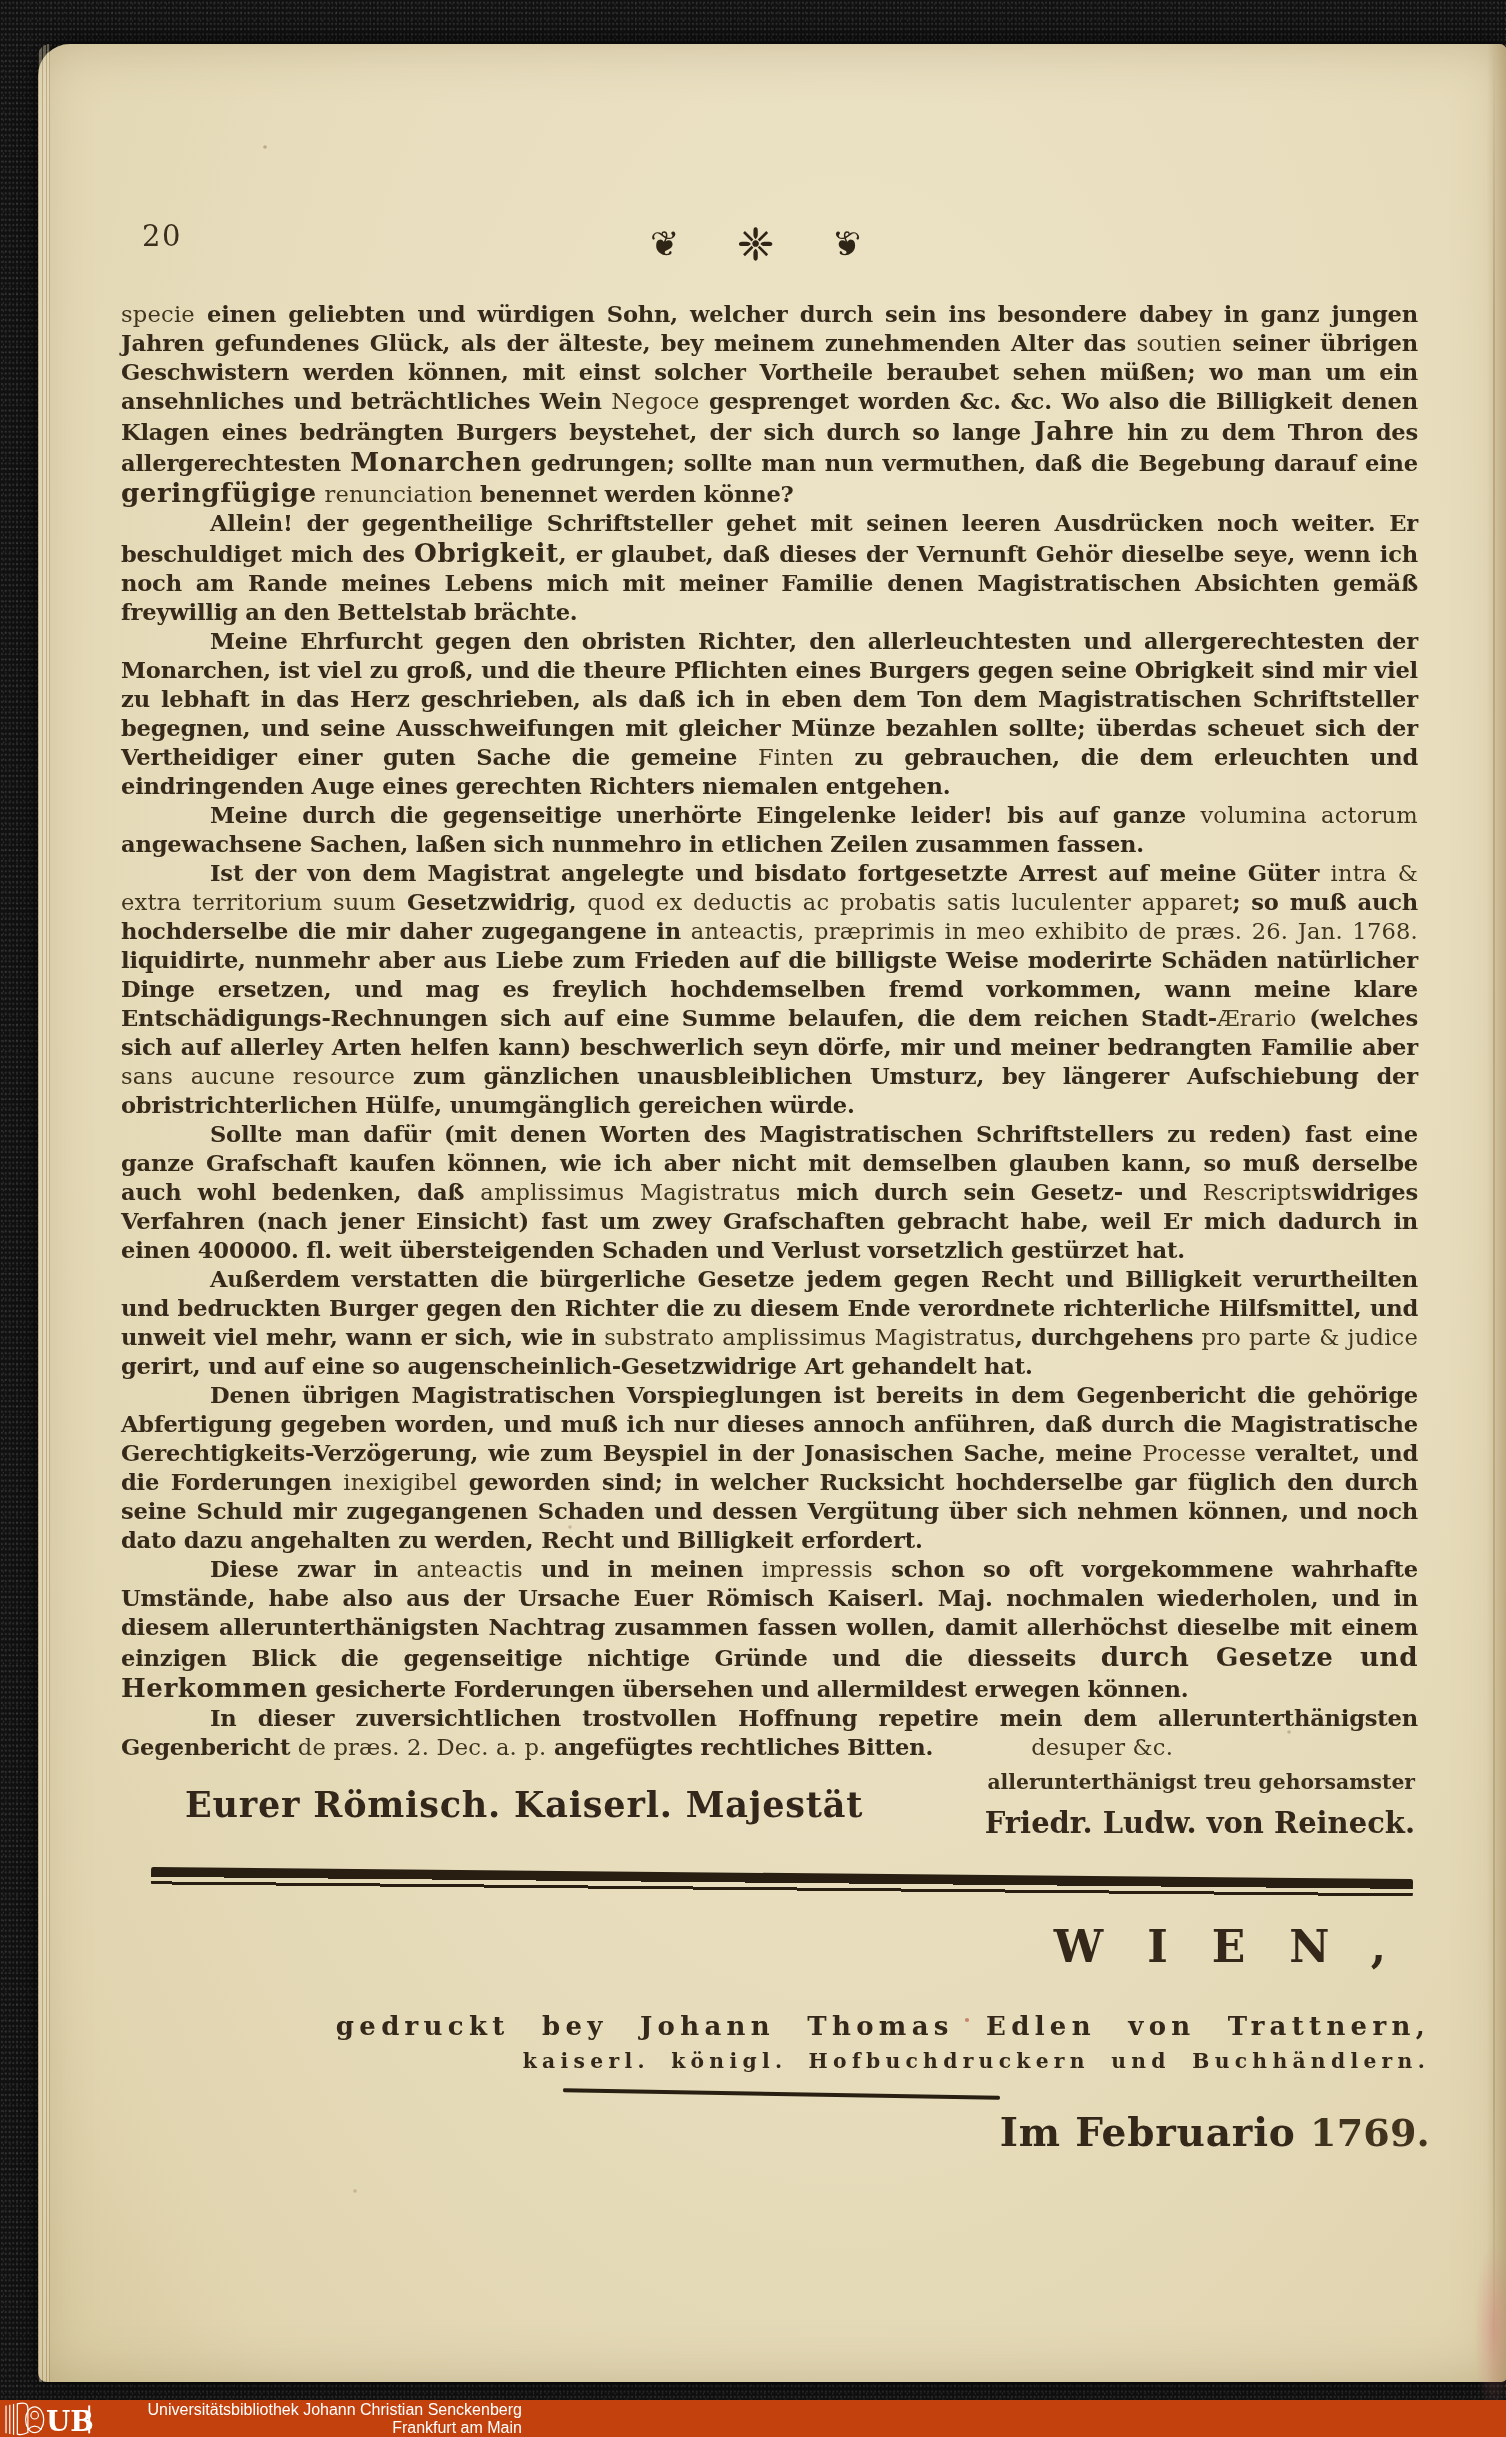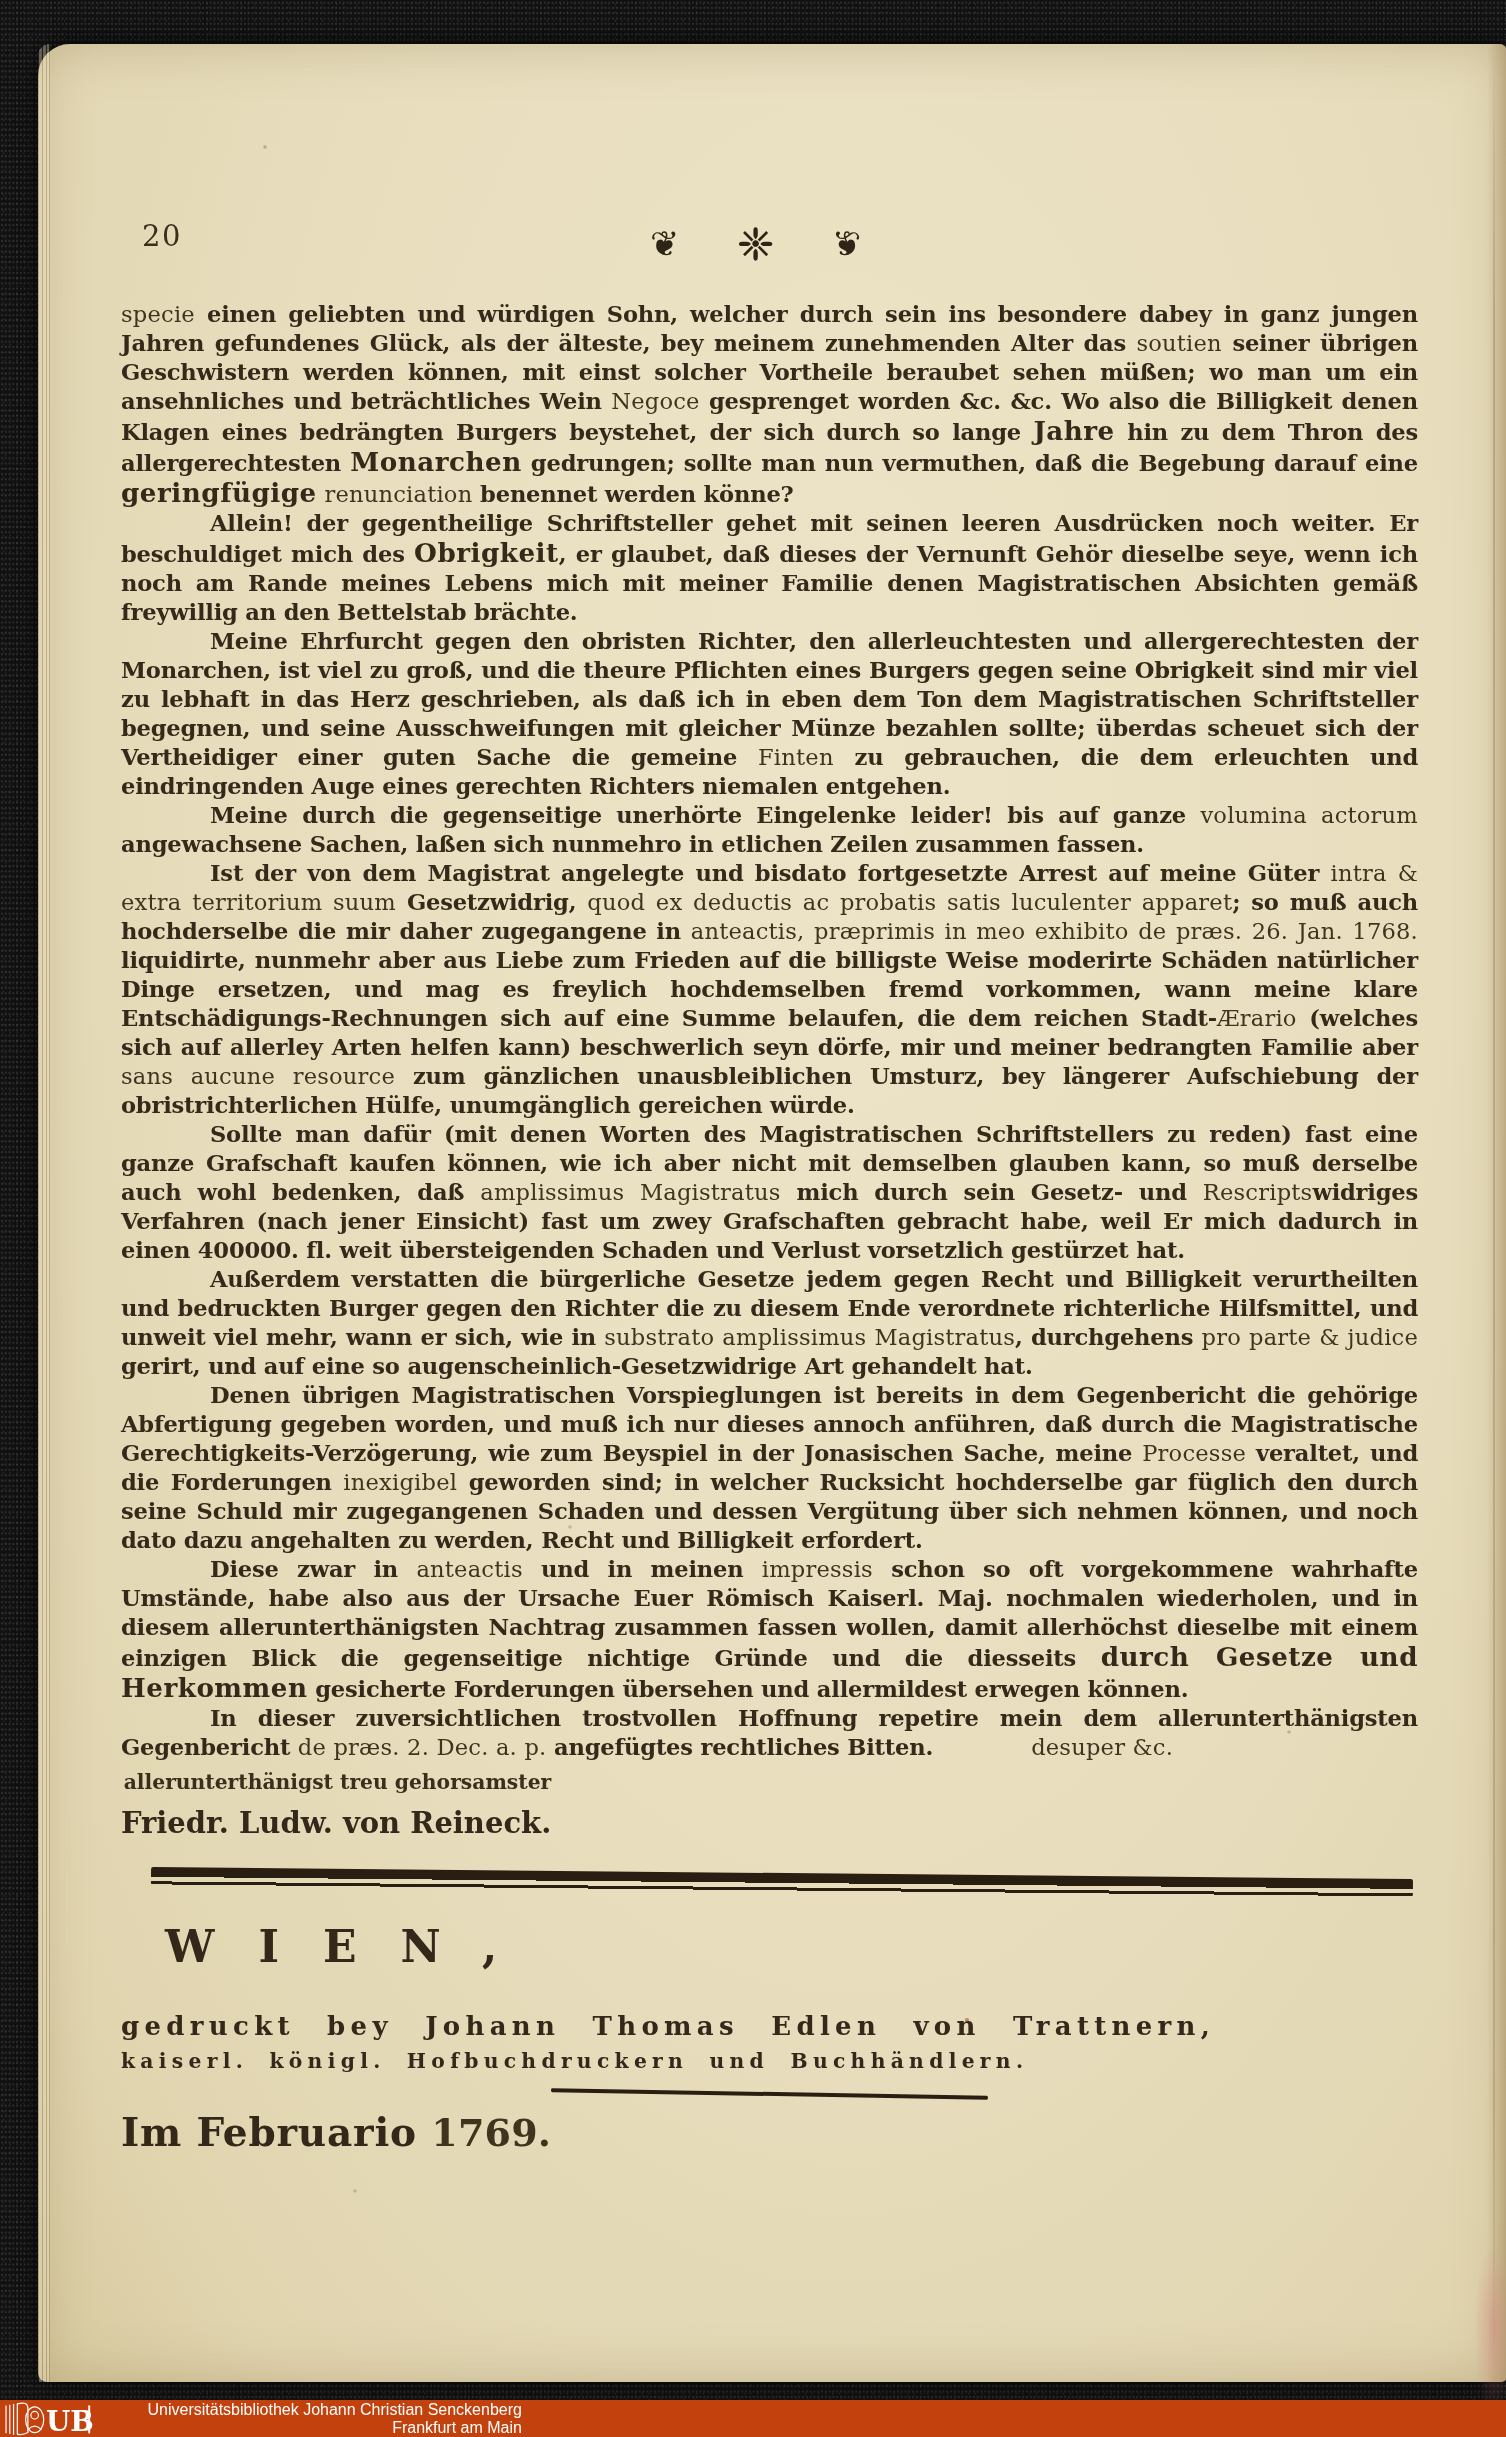--- a/index.html
+++ b/index.html
@@ -67,21 +67,21 @@
   .closing{position:absolute;left:83px;top:1726px;width:1297px;display:flex;justify-content:space-between;}
   .salutation{margin-left:64px;font-size:35px;font-weight:bold;color:#32271a;letter-spacing:0.8px;margin-top:13.6px;}
   .sig-block{text-align:right;margin-right:3px;}
   .subscription{font-size:20.3px;font-weight:bold;color:#3a2e1d;margin-bottom:12px;}
   .signature{font-size:29px;font-weight:bold;color:#33281a;}
   .rule-double{
     position:absolute;left:113px;top:1823px;width:1262px;height:18px;
     background:linear-gradient(#281f12 0 9.8px, transparent 9.8px 14.3px, #281f12 14.3px 17.3px, transparent 17.3px);
     transform:rotate(0.55deg);transform-origin:left center;border-radius:2.3px;
   }
-  .imprint{position:absolute;left:83px;top:1868px;width:1297px;text-align:left;color:#33281a;}
+  .imprint{position:absolute;left:95px;top:1868px;width:1297px;text-align:right;color:#33281a;}
   .imprint-city{font-size:44px;font-weight:bold;letter-spacing:44px;text-indent:44px;margin-top:9px;}
   .imprint-printer{font-size:26px;font-weight:bold;letter-spacing:5.3px;word-spacing:18px;margin-top:39px;}
   .imprint-title{font-size:20.3px;font-weight:bold;letter-spacing:5.3px;word-spacing:9px;margin-top:7.5px;}
   .rule-short{width:437px;height:3.8px;background:#281f12;margin:19.6px auto 0 auto;transform:rotate(1deg);border-radius:1.5px;}
   .imprint-date{font-size:39px;font-weight:bold;margin-top:13.6px;letter-spacing:0.8px;}
   .imprint-date .latin{font-size:38px;font-weight:700;}
   .watermark-bar{
     position:absolute;left:0;right:0;bottom:0;height:38px;background:#c2410c;
     display:flex;align-items:center;font-family:"Liberation Sans","DejaVu Sans",sans-serif;text-align:right;
   }
@@ -115,20 +115,21 @@
       <p class="indent"><span>Meine durch die gegenseitige unerhörte Eingelenke leider! bis auf ganze </span><span class="latin">volumina actorum</span><span> angewachsene Sachen, laßen sich nunmehro in etlichen Zeilen zusammen fassen.</span></p>
       <p class="indent"><span>Ist der von dem Magistrat angelegte und bisdato fortgesetzte Arrest auf meine Güter </span><span class="latin">intra &amp; extra territorium suum</span><span> Gesetzwidrig, </span><span class="latin">quod ex deductis ac probatis satis luculenter apparet</span><span>; so muß auch hochderselbe die mir daher zugegangene in </span><span class="latin">anteactis, præprimis in meo exhibito de præs. 26. Jan. 1768.</span><span> liquidirte, nunmehr aber aus Liebe zum Frieden auf die billigste Weise moderirte Schäden natürlicher Dinge ersetzen, und mag es freylich hochdemselben fremd vorkommen, wann meine klare Entschädigungs-Rechnungen sich auf eine Summe belaufen, die dem reichen Stadt-</span><span class="latin">Ærario</span><span> (welches sich auf allerley Arten helfen kann) beschwerlich seyn dörfe, mir und meiner bedrangten Familie aber </span><span class="latin">sans aucune resource</span><span> zum gänzlichen unausbleiblichen Umsturz, bey längerer Aufschiebung der obristrichterlichen Hülfe, unumgänglich gereichen würde.</span></p>
       <p class="indent"><span>Sollte man dafür (mit denen Worten des Magistratischen Schriftstellers zu reden) fast eine ganze Grafschaft kaufen können, wie ich aber nicht mit demselben glauben kann, so muß derselbe auch wohl bedenken, daß </span><span class="latin">amplissimus Magistratus</span><span> mich durch sein Gesetz- und </span><span class="latin">Rescripts</span><span>widriges Verfahren (nach jener Einsicht) fast um zwey Grafschaften gebracht habe, weil Er mich dadurch in einen 400000. fl. weit übersteigenden Schaden und Verlust vorsetzlich gestürzet hat.</span></p>
       <p class="indent"><span>Außerdem verstatten die bürgerliche Gesetze jedem gegen Recht und Billigkeit verurtheilten und bedruckten Burger gegen den Richter die zu diesem Ende verordnete richterliche Hilfsmittel, und unweit viel mehr, wann er sich, wie in </span><span class="latin">substrato amplissimus Magistratus</span><span>, durchgehens </span><span class="latin">pro parte &amp; judice</span><span> gerirt, und auf eine so augenscheinlich-Gesetzwidrige Art gehandelt hat.</span></p>
       <p class="indent"><span>Denen übrigen Magistratischen Vorspieglungen ist bereits in dem Gegenbericht die gehörige Abfertigung gegeben worden, und muß ich nur dieses annoch anführen, daß durch die Magistratische Gerechtigkeits-Verzögerung, wie zum Beyspiel in der Jonasischen Sache, meine </span><span class="latin">Processe</span><span> veraltet, und die Forderungen </span><span class="latin">inexigibel</span><span> geworden sind; in welcher Rucksicht hochderselbe gar füglich den durch seine Schuld mir zugegangenen Schaden und dessen Vergütung über sich nehmen können, und noch dato dazu angehalten zu werden, Recht und Billigkeit erfordert.</span></p>
       <p class="indent"><span>Diese zwar in </span><span class="latin">anteactis</span><span> und in meinen </span><span class="latin">impressis</span><span> schon so oft vorgekommene wahrhafte Umstände, habe also aus der Ursache Euer Römisch Kaiserl. Maj. nochmalen wiederholen, und in diesem allerunterthänigsten Nachtrag zusammen fassen wollen, damit allerhöchst dieselbe mit einem einzigen Blick die gegenseitige nichtige Gründe und die diesseits </span><span class="em">durch Gesetze und Herkommen</span><span> gesicherte Forderungen übersehen und allermildest erwegen können.</span></p>
       <p class="indent"><span>In dieser zuversichtlichen trostvollen Hoffnung repetire mein dem allerunterthänigsten Gegenbericht </span><span class="latin">de præs. 2. Dec. a. p.</span><span> angefügtes rechtliches Bitten.</span><span class="latin gap">desuper &amp;c.</span></p>
     </div>
 
   <div class="closing">
+    <div class="salutation">Eurer Römisch. Kaiserl. Majestät</div>
     <div class="sig-block">
       <div class="subscription">allerunterthänigst treu gehorsamster</div>
       <div class="signature">Friedr. Ludw. von Reineck.</div>
     </div>
   </div>
 
   <div class="rule-double"></div>
 
   <div class="imprint">
     <div class="imprint-city">WIEN,</div>

